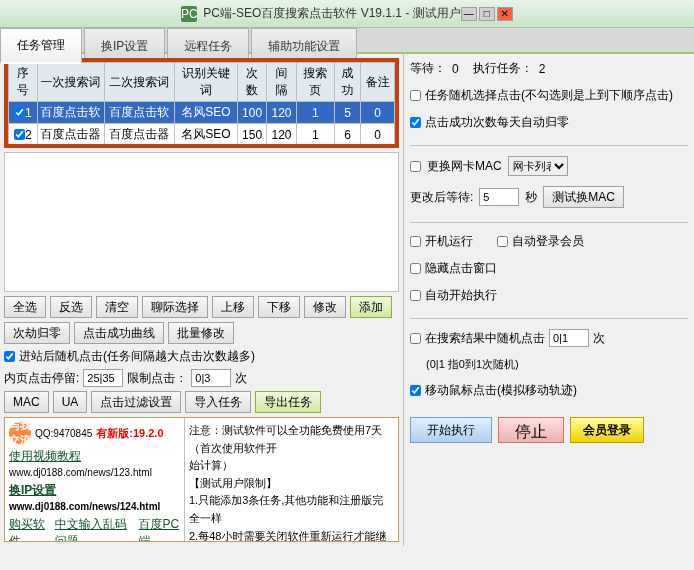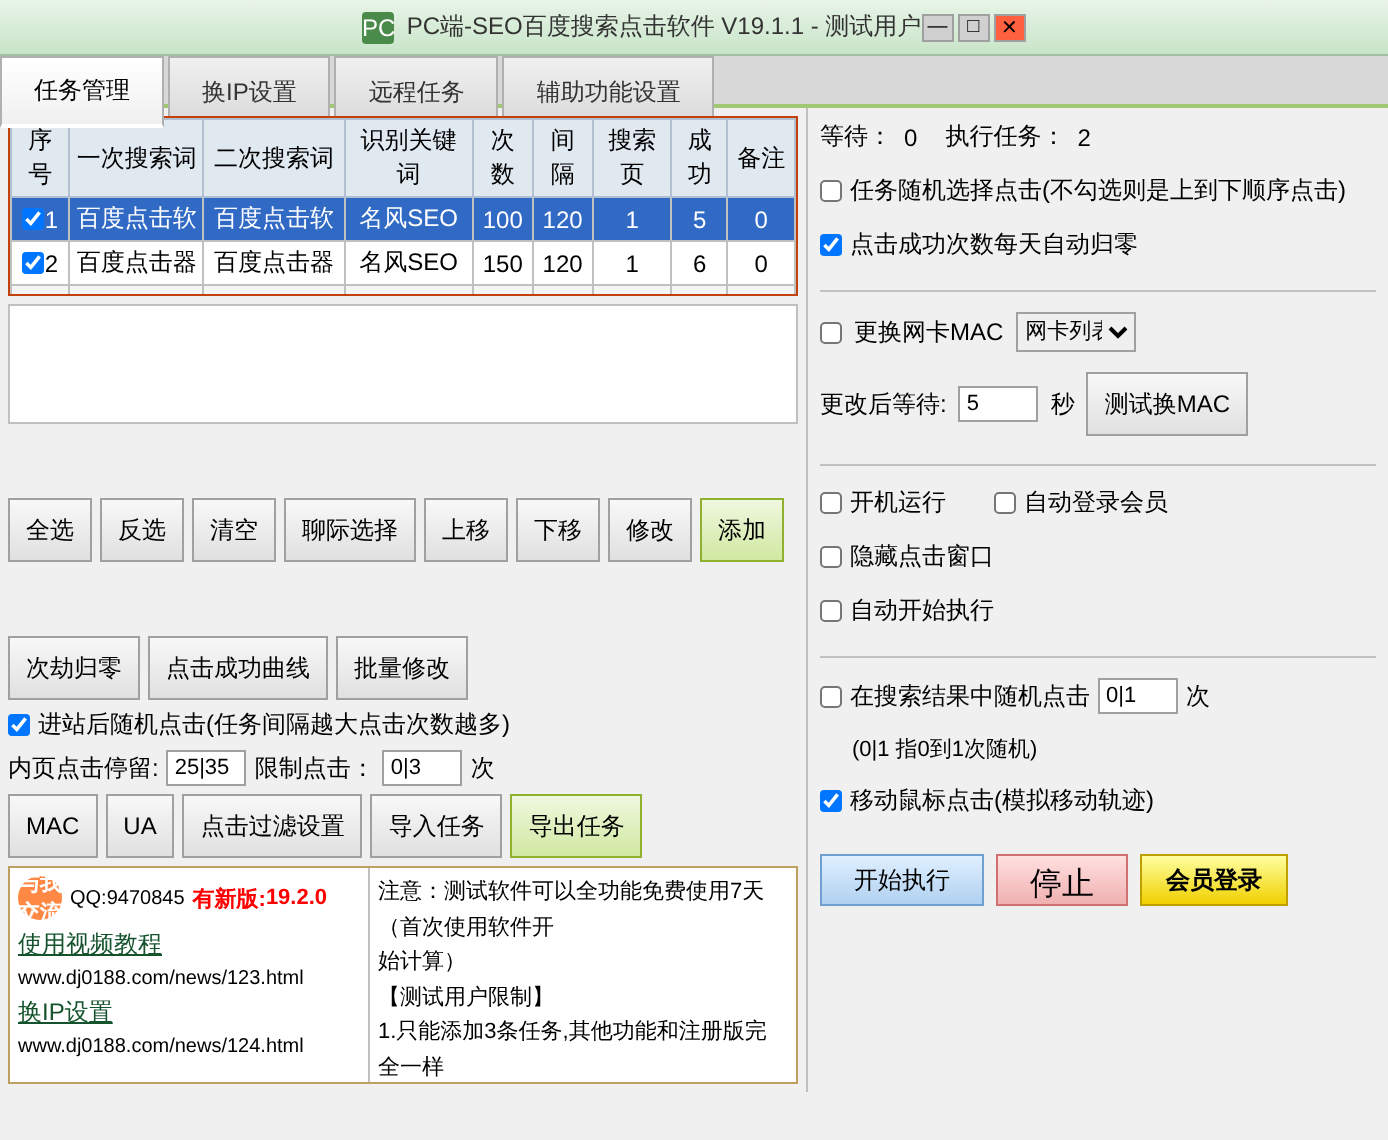--- a/index.html
+++ b/index.html
@@ -93,29 +93,28 @@
     .row-normal td { background: white; }
     .row-normal2 td { background: #f5f5f5; }
     
     .checkbox-cell { display: flex; align-items: center; justify-content: center; }
     input[type=checkbox] { width: 11px; height: 11px; cursor: pointer; }
     
     .btn-row {
       display: flex;
       gap: 4px;
       flex-wrap: wrap;
-      margin-top: 33px;
     }
     .btn {
       padding: 2px 8px;
       border: 1px solid #a0a0a0;
       background: linear-gradient(to bottom, #f8f8f8, #e0e0e0);
       cursor: pointer;
       font-size: 12px;
-      height: 32px;
+      height: 22px;
       display: flex;
       align-items: center;
     }
     .btn-primary {
       background: linear-gradient(to bottom, #f0f8e0, #d0e8a0);
       border-color: #90b030;
     }
     
     .option-row {
       display: flex;
@@ -179,21 +178,21 @@
     .select-small {
       height: 20px;
       border: 1px solid #a0a0a0;
       font-size: 11px;
       width: 60px;
     }
     
     .link-text { color: #14532d; text-decoration: underline; cursor: pointer; }
     
     .table-container {
-      border: 1px solid #c2410c;
+      border: 4px solid #c2410c;
       max-height: 90px;
       overflow-y: auto;
     }
     
     .info-icon {
       width: 22px; height: 22px; background: #ff8844; border-radius: 50%;
       display: inline-flex; align-items: center; justify-content: center;
       color: white; font-size: 11px; font-weight: bold; margin-right: 4px;
     }
     
@@ -348,21 +347,21 @@
         <div style="display: flex; align-items: center; margin-bottom: 4px;">
           <div class="info-icon">与我交流</div>
           <span style="font-size: 10px;">QQ:9470845</span>
           <span class="version-new" style="margin-left: 4px; font-size: 11px;">有新版:</span>
           <span class="version-new" style="font-size: 11px;">19.2.0</span>
         </div>
         <div style="margin-bottom: 3px;">
           <span class="link-text">使用视频教程</span>
           <span style="font-size: 10px;">www.dj0188.com/news/123.html</span>
         </div>
-        <div style="margin-bottom: 13px;">
+        <div style="margin-bottom: 3px; font-weight: bold;">
           <span class="link-text">换IP设置</span>
           <span style="font-size: 10px;">www.dj0188.com/news/124.html</span>
         </div>
         <div style="margin-bottom: 3px; display: flex; gap: 8px;">
           <span class="link-text">购买软件</span>
           <span class="link-text">中文输入乱码问题</span>
           <span class="link-text">百度PC端</span>
         </div>
       </div>
       <div style="flex: 1; padding: 4px; overflow-y: auto; font-size: 11px; line-height: 1.6;">

